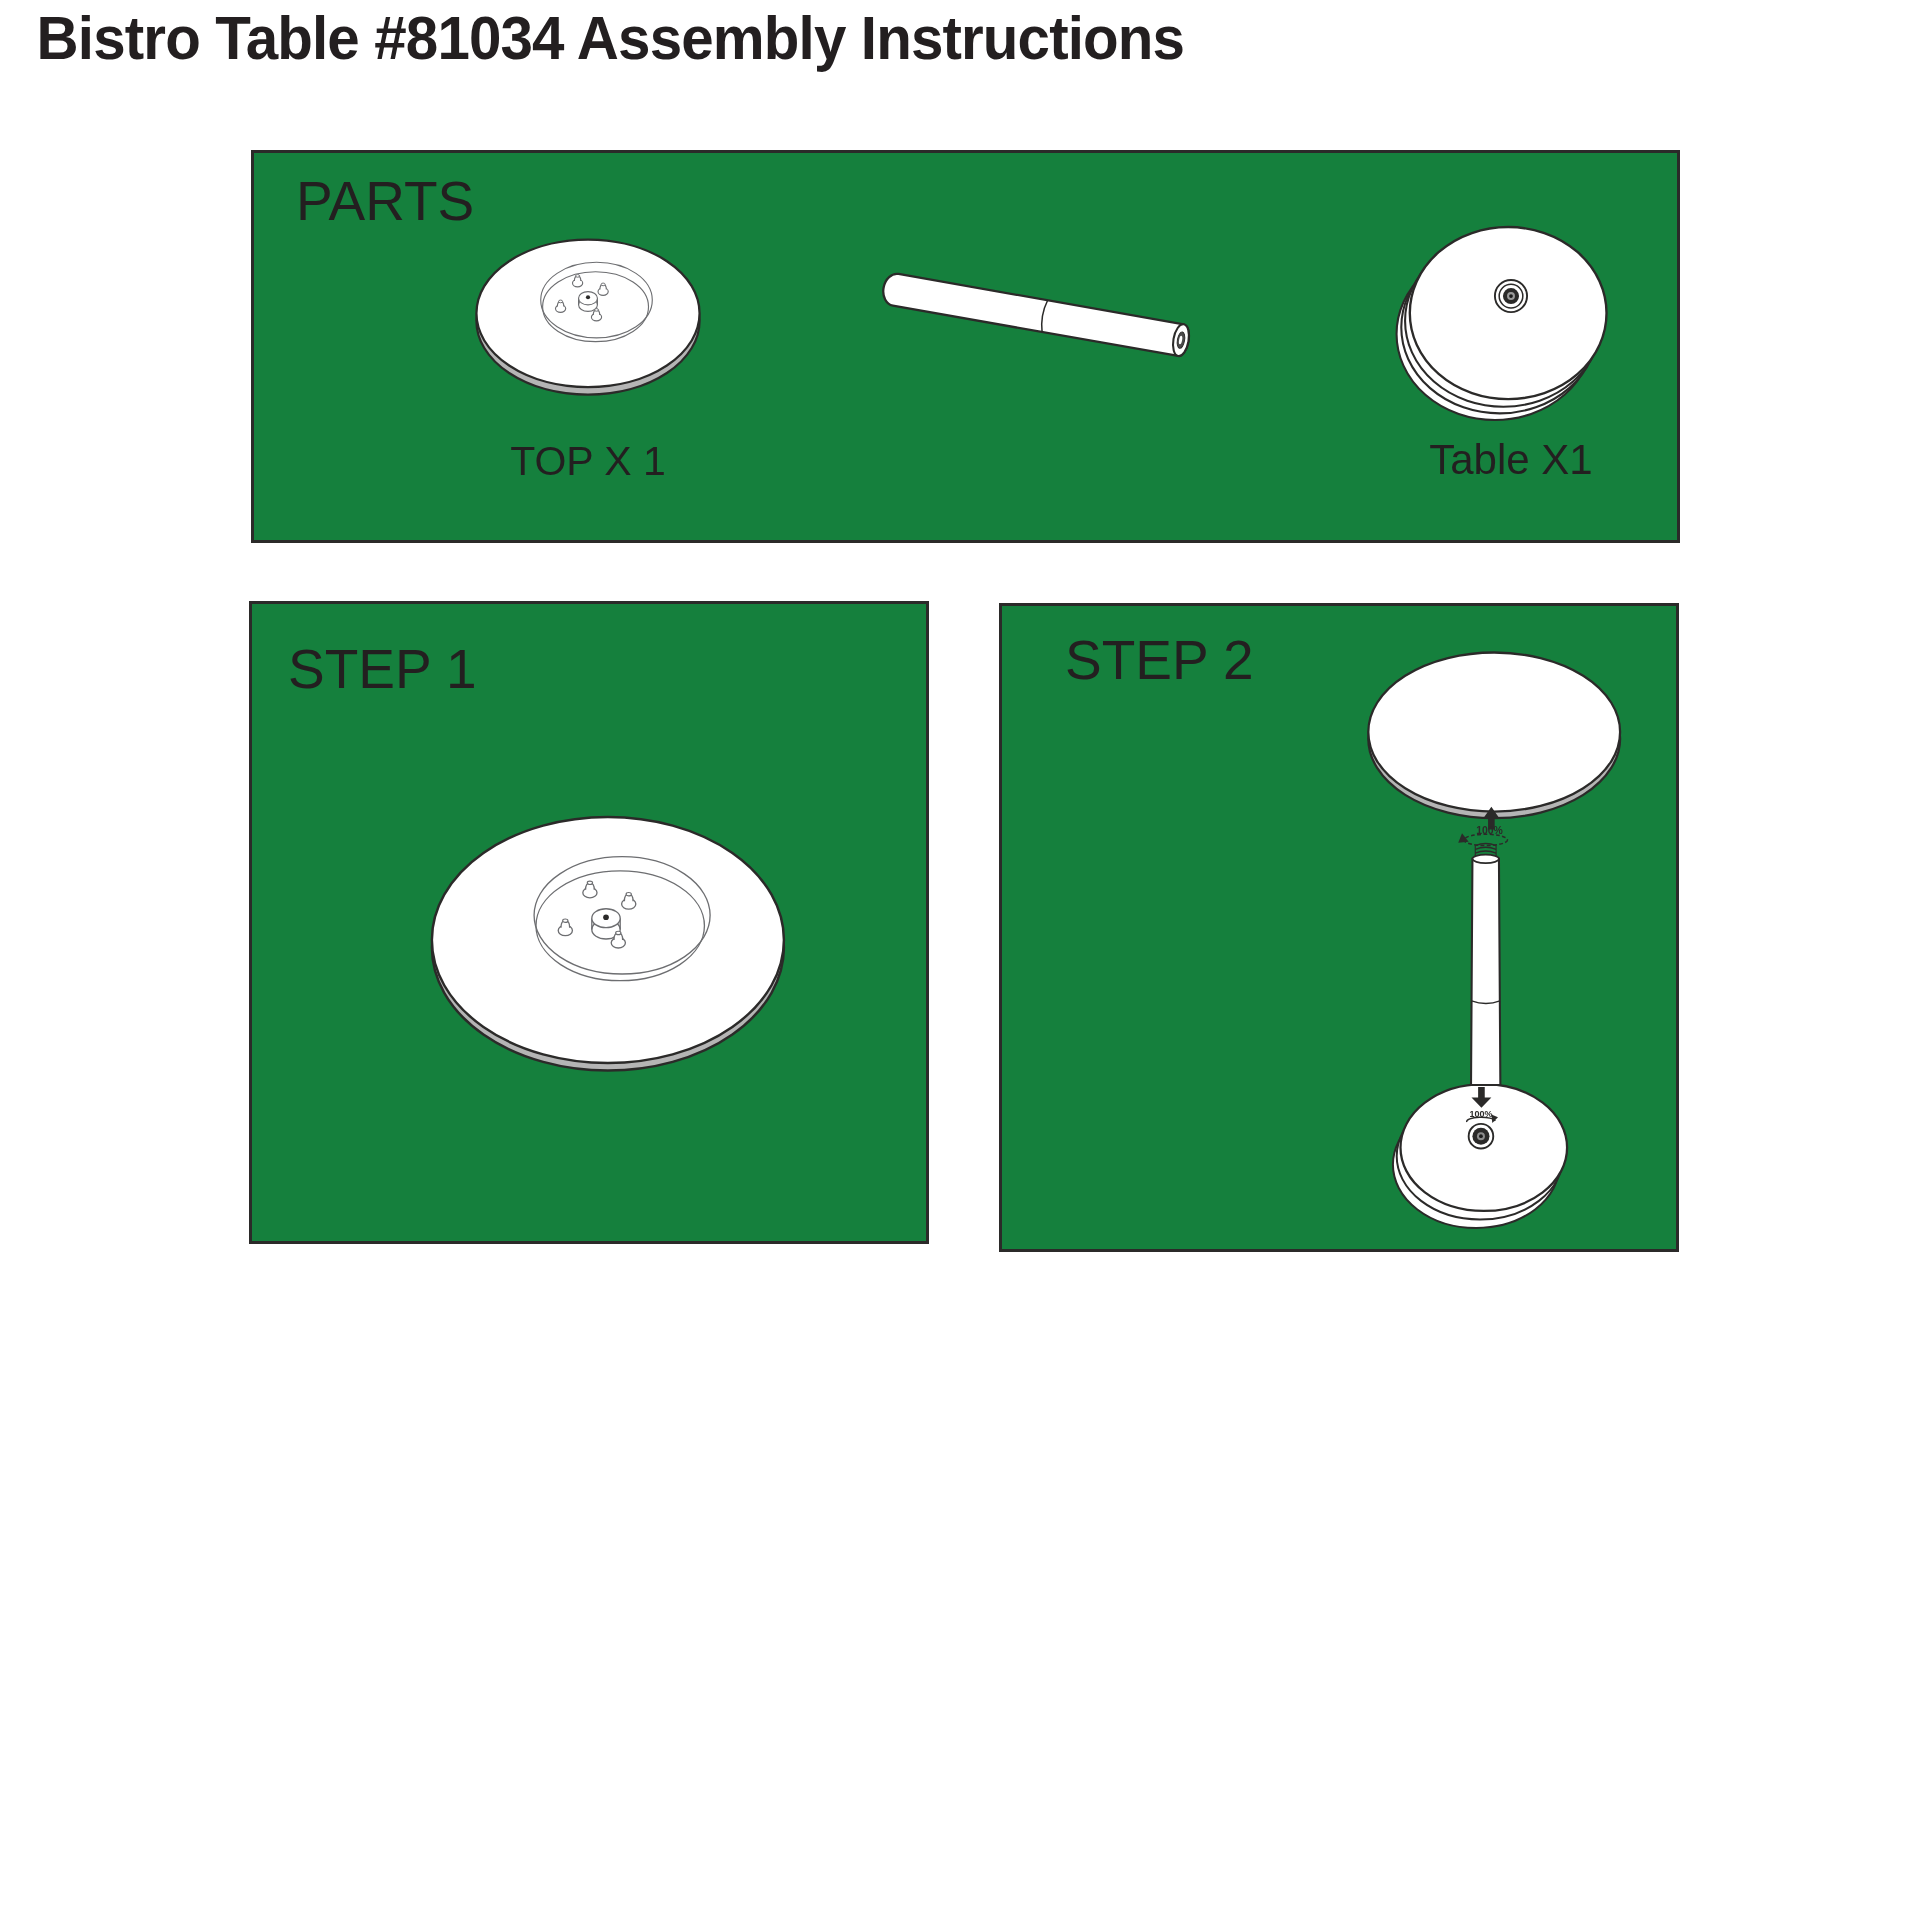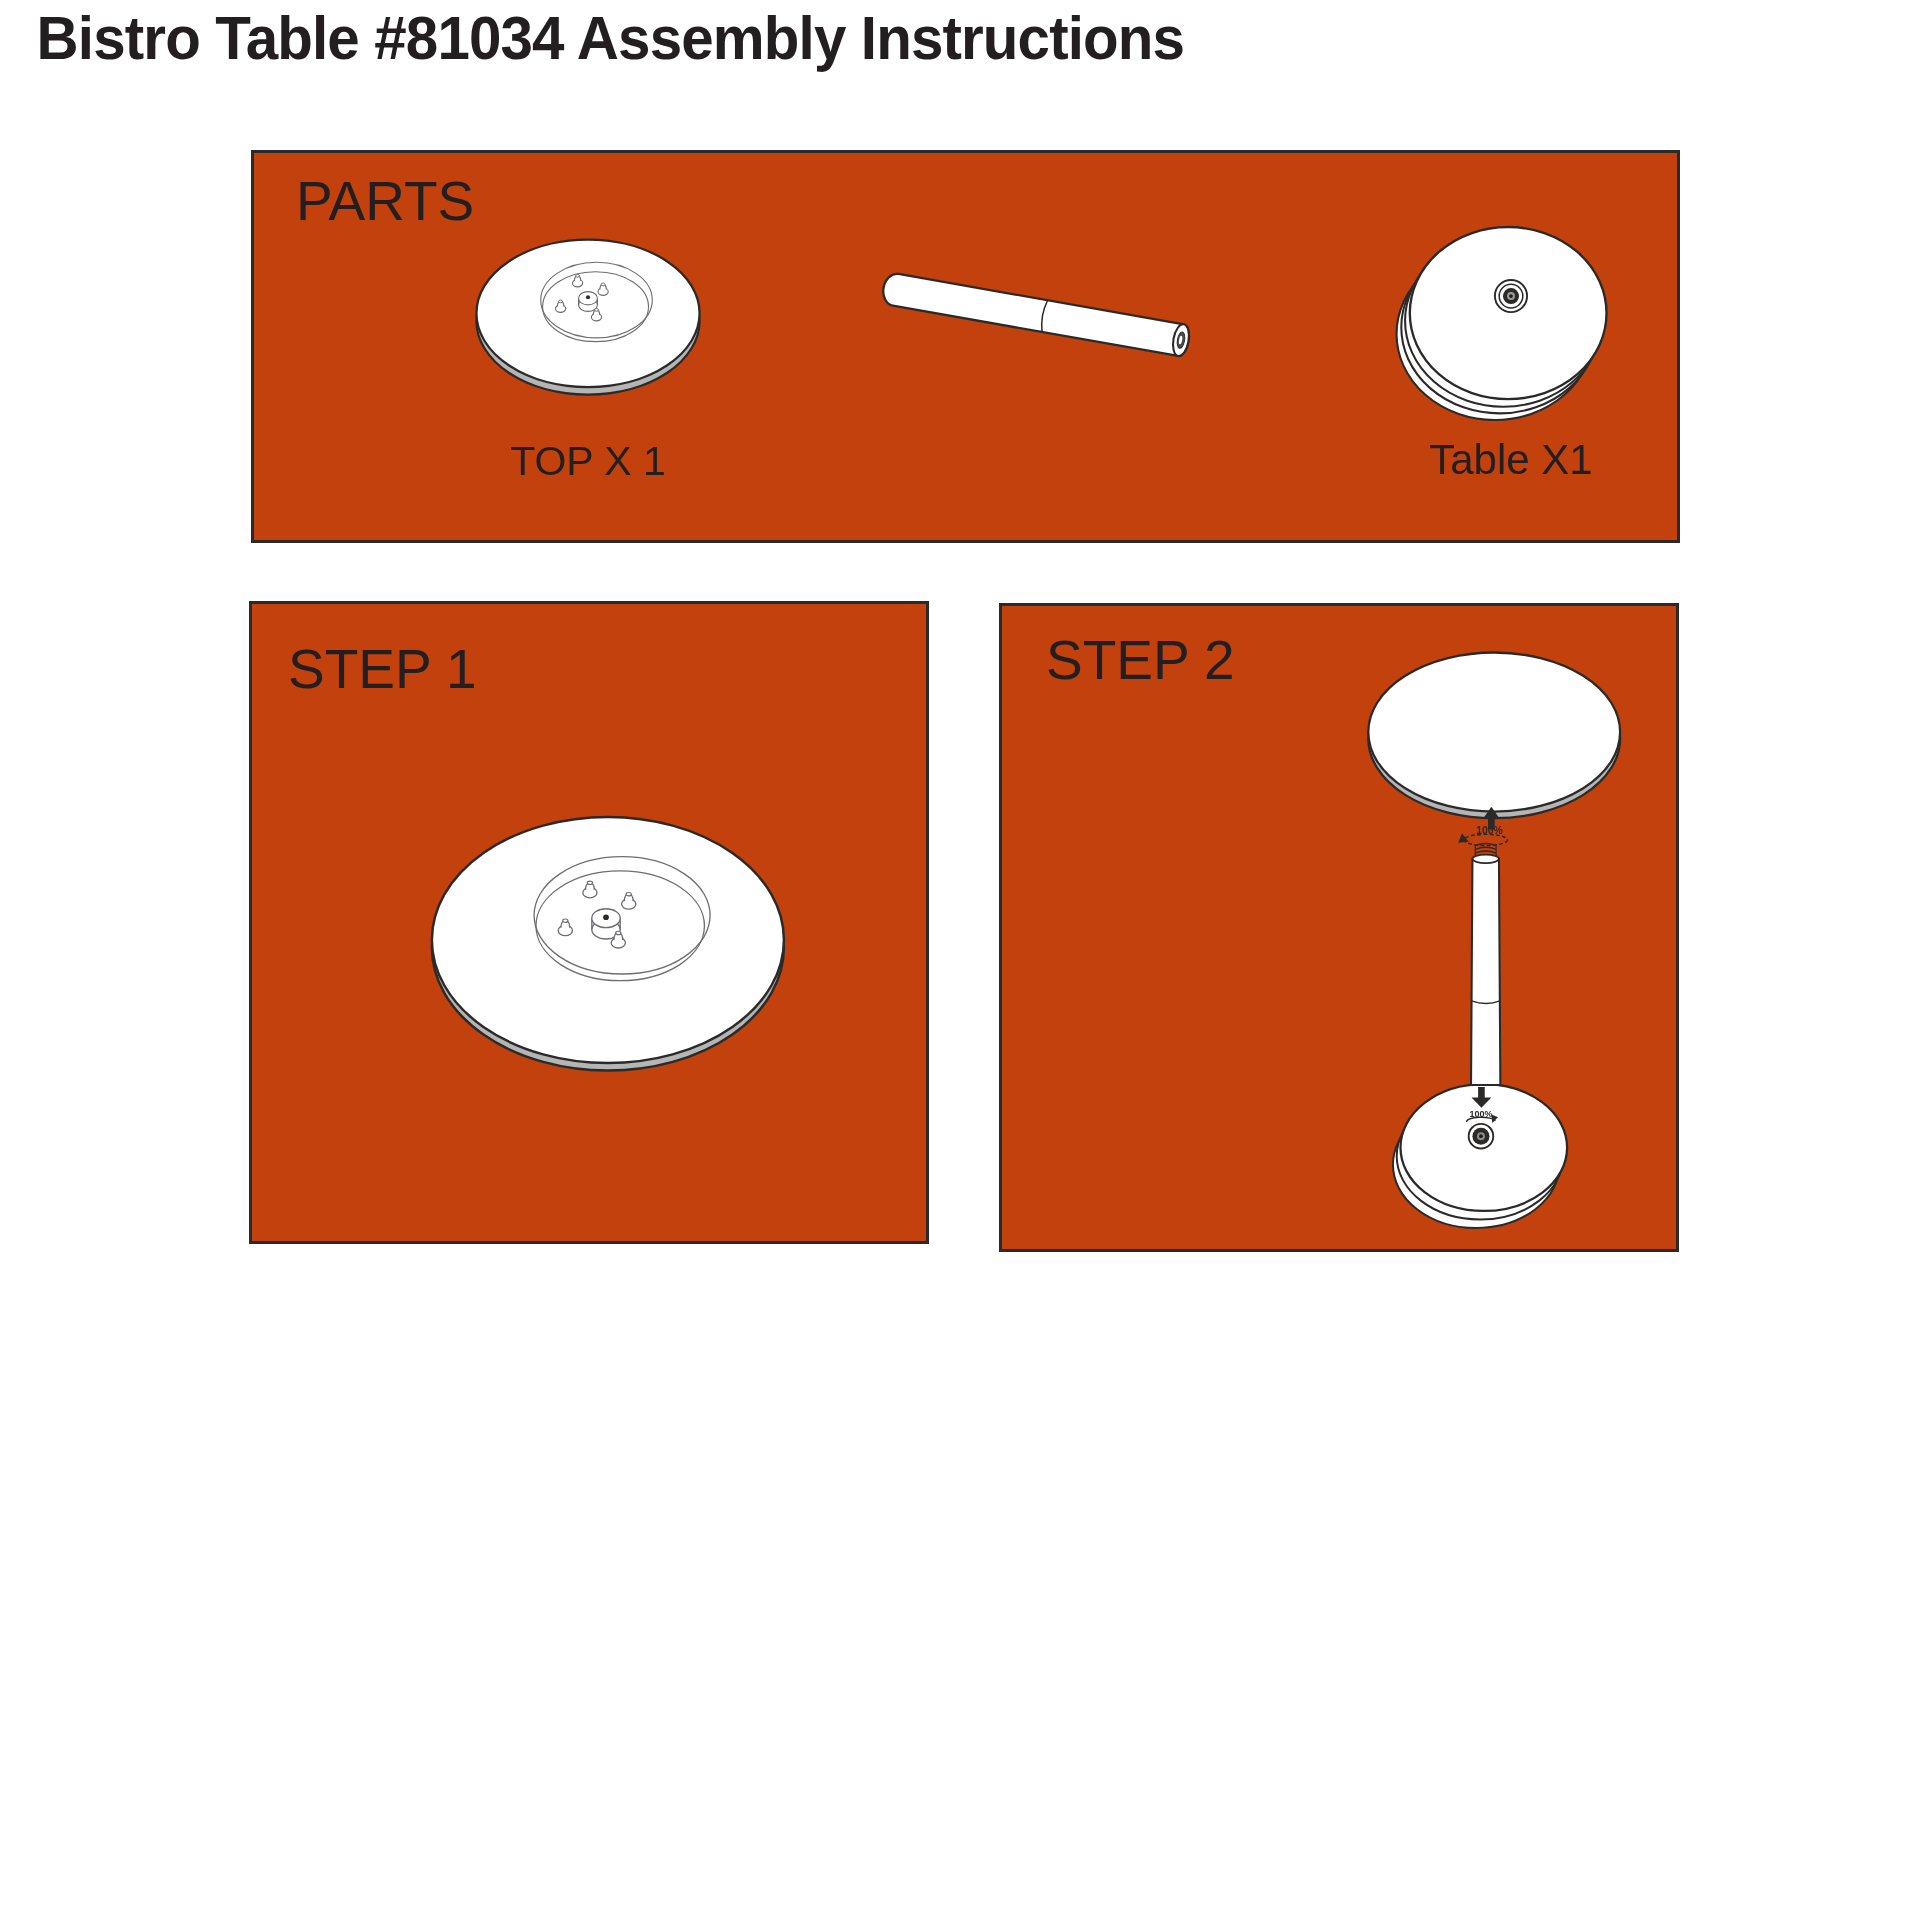--- a/index.html
+++ b/index.html
@@ -5,29 +5,29 @@
   html,body{margin:0;padding:0;background:#fff;}
   .page{
     position:relative;width:1930px;height:1930px;background:#ffffff;
     font-family:"Liberation Sans",sans-serif;color:#231f20;overflow:hidden;
   }
   .title-wrap{position:absolute;top:1.9px;left:0;width:1930px;text-align:left;}
   .title-wrap span{
     display:inline-block;font-size:62px;font-weight:bold;letter-spacing:-0.9px;
     transform:scaleX(.94);transform-origin:center;white-space:nowrap;
   }
-  .panel{position:absolute;border:3.8px solid #2b2a29;background:#c2410c;box-sizing:border-box;}
+  .panel{position:absolute;border:3.8px solid #2b2a29;background:#15803d;box-sizing:border-box;}
   .panel-parts{left:251px;top:150px;width:1429px;height:393px;}
   .panel-step1{left:249px;top:601px;width:680px;height:643px;}
   .panel-step2{left:999px;top:603px;width:680px;height:649px;}
   .panel-final{left:712px;top:1308px;width:497px;height:617px;}
   .panel-label{position:absolute;font-size:55px;line-height:1;white-space:nowrap;}
   .lbl-parts{left:42px;top:21px;}
   .lbl-step1{left:36px;top:38px;}
-  .lbl-step2{left:44px;top:26.5px;text-align:center;}
+  .lbl-step2{left:63px;top:26.5px;text-align:center;}
   .lbl-final{left:24.6px;top:15px;font-size:24px;letter-spacing:0.5px;}
   .drawing{position:absolute;}
   .d-top{left:192px;top:62px;}
   .d-leg{left:609px;top:106px;}
   .d-base{left:1134px;top:57px;}
   .d-step1{left:0px;top:0px;}
   .d-step2{left:0px;top:0px;}
   .d-final{left:0px;top:0px;}
   .part-label{position:absolute;text-align:center;white-space:nowrap;line-height:1;}
   .pl-top{left:192px;width:284px;top:288px;font-size:41px;}

